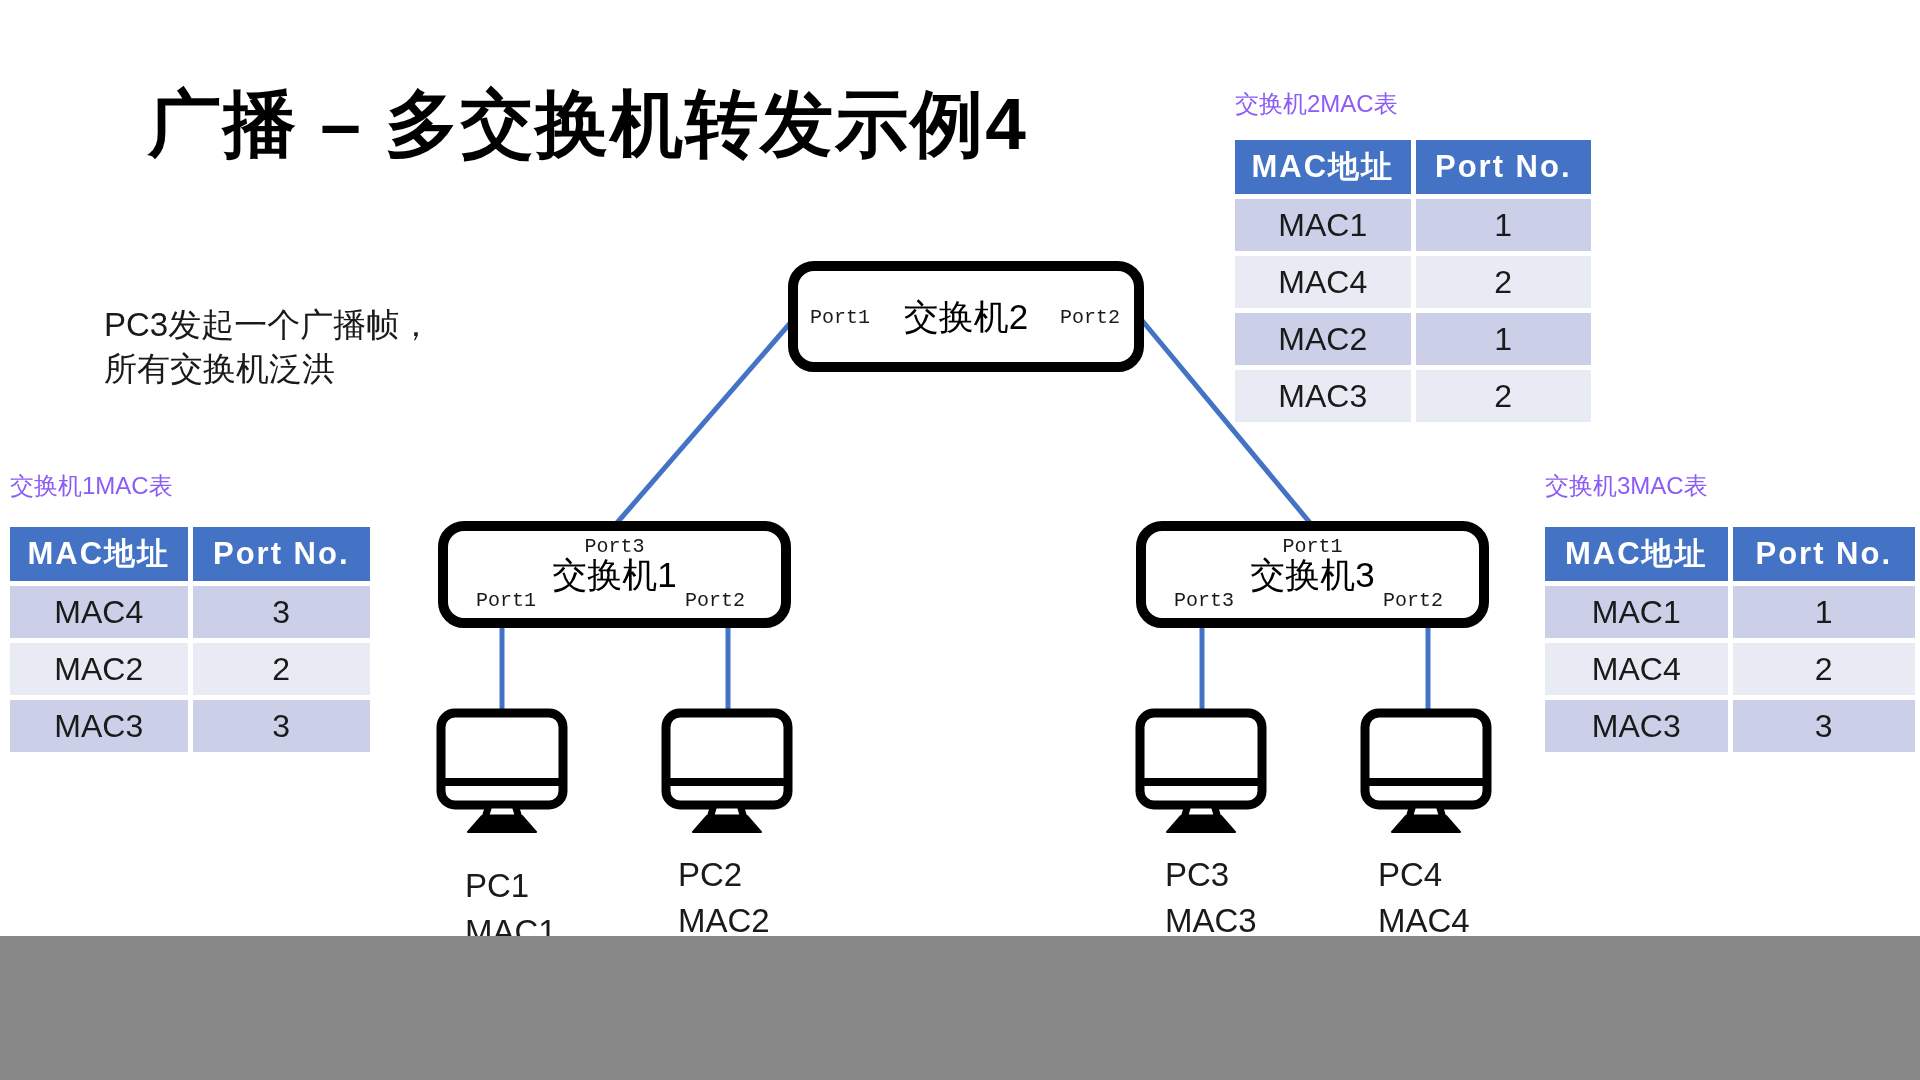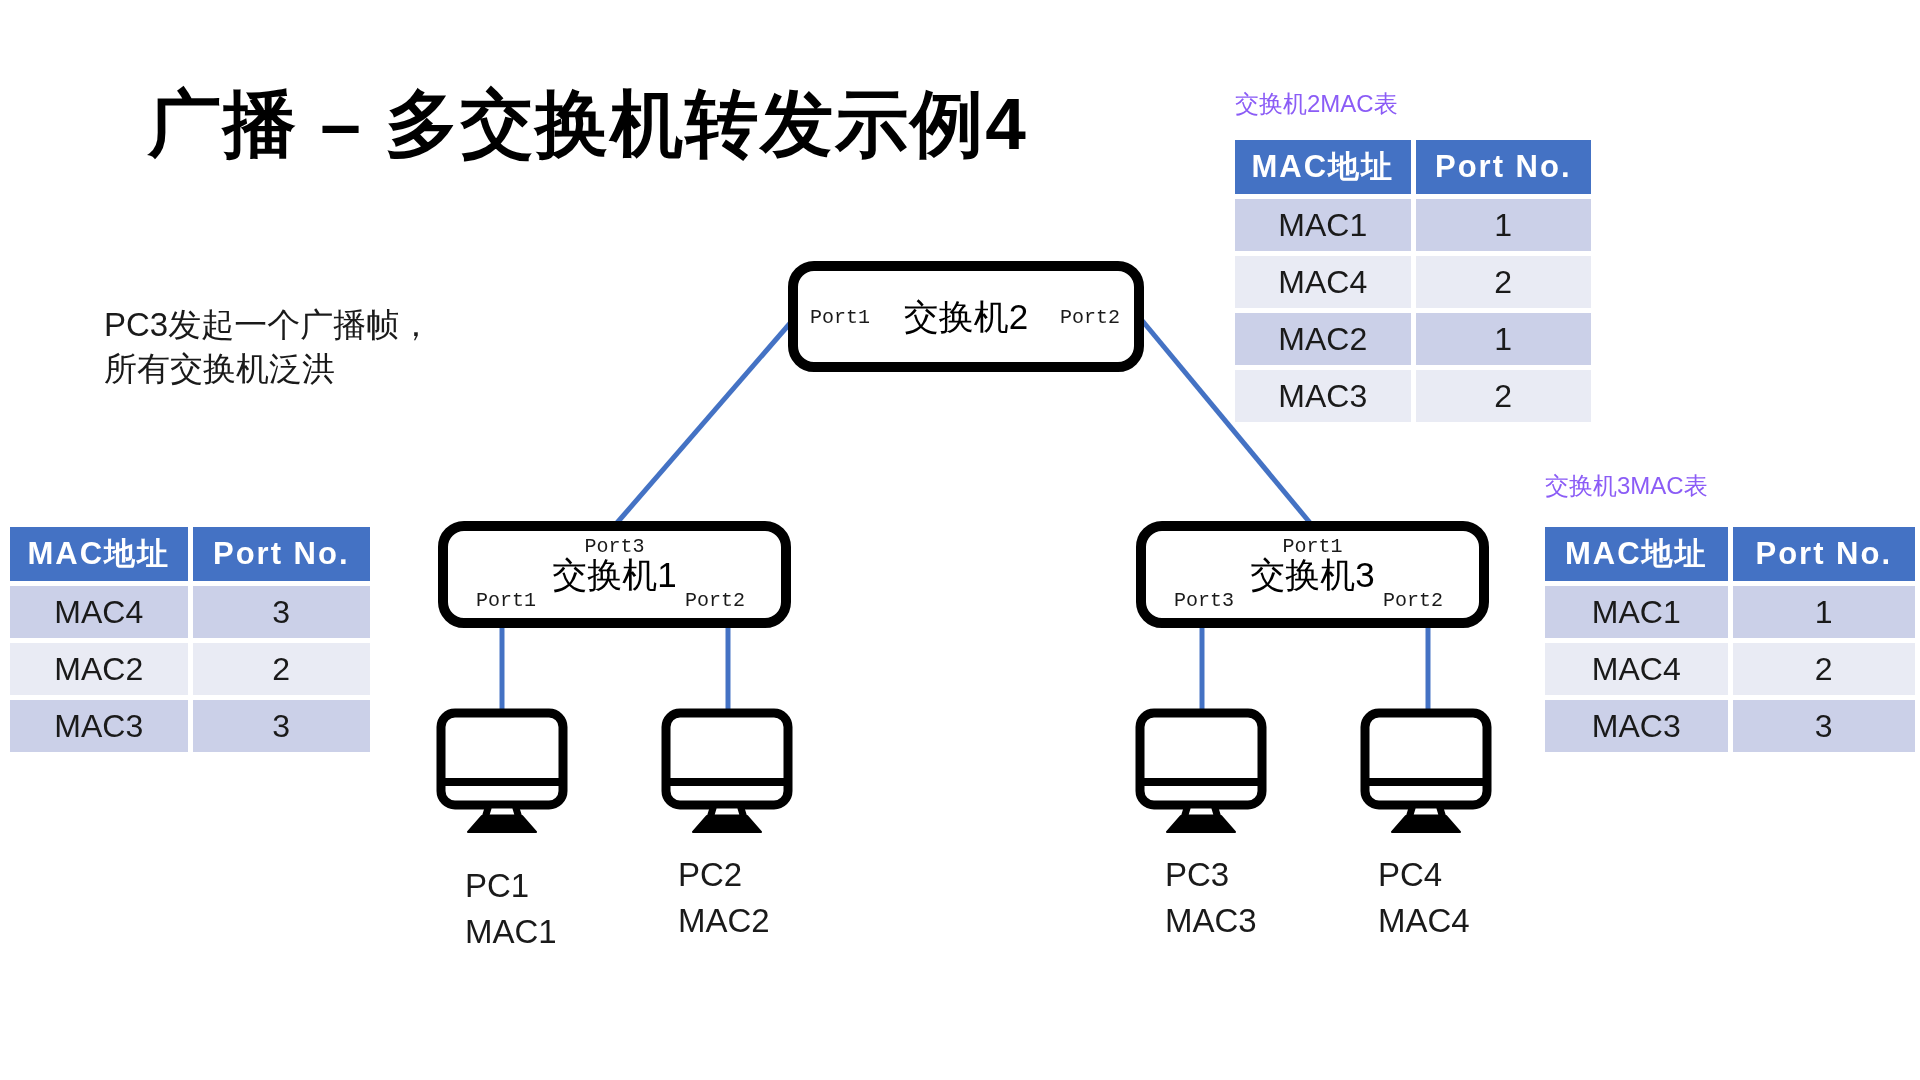--- a/index.html
+++ b/index.html
@@ -1,18 +1,18 @@
 <!DOCTYPE html>
 <html style="--header-bg: #4472C4; --header-text: #FFFFFF; --row-dark: #CBD0E8; --row-light: #E9EBF4; --line-blue: #4472C4; --text-dark: #1A1A1A;"><head>
 <meta charset="utf-8">
 <style>
   html,body{margin:0;padding:0;background:#888;}
   .slide{
     position:relative;
-    width:1920px;height:1080px;
+    width:1920px;height:936px;
     background:#ffffff;
     overflow:hidden;
     font-family:"Liberation Sans","DejaVu Sans",sans-serif;
     color:var(--text-dark,#1a1a1a);
   }
   .title{
     position:absolute;left:148px;top:76px;
     font-size:73px;font-weight:900;letter-spacing:2px;
     color:#000;white-space:nowrap;margin:0;
   }
@@ -152,20 +152,21 @@
   </div>
   <div class="pc-label" style="left:1165px;top:852px;">
     <div>PC3</div>
     <div>MAC3</div>
   </div>
   <div class="pc-label" style="left:1378px;top:852px;">
     <div>PC4</div>
     <div>MAC4</div>
   </div>
 
+  <div class="tbl-caption" style="left:10px;top:470px;width:360px;">交换机1MAC表</div>
   <div class="mac-table" style="left:10px;top:527px;width:360px;">
     <div class="th">MAC地址</div>
     <div class="th">Port No.</div>
     <div class="td dark">MAC4</div>
     <div class="td dark">3</div>
     <div class="td light">MAC2</div>
     <div class="td light">2</div>
     <div class="td dark">MAC3</div>
     <div class="td dark">3</div>
   </div>

